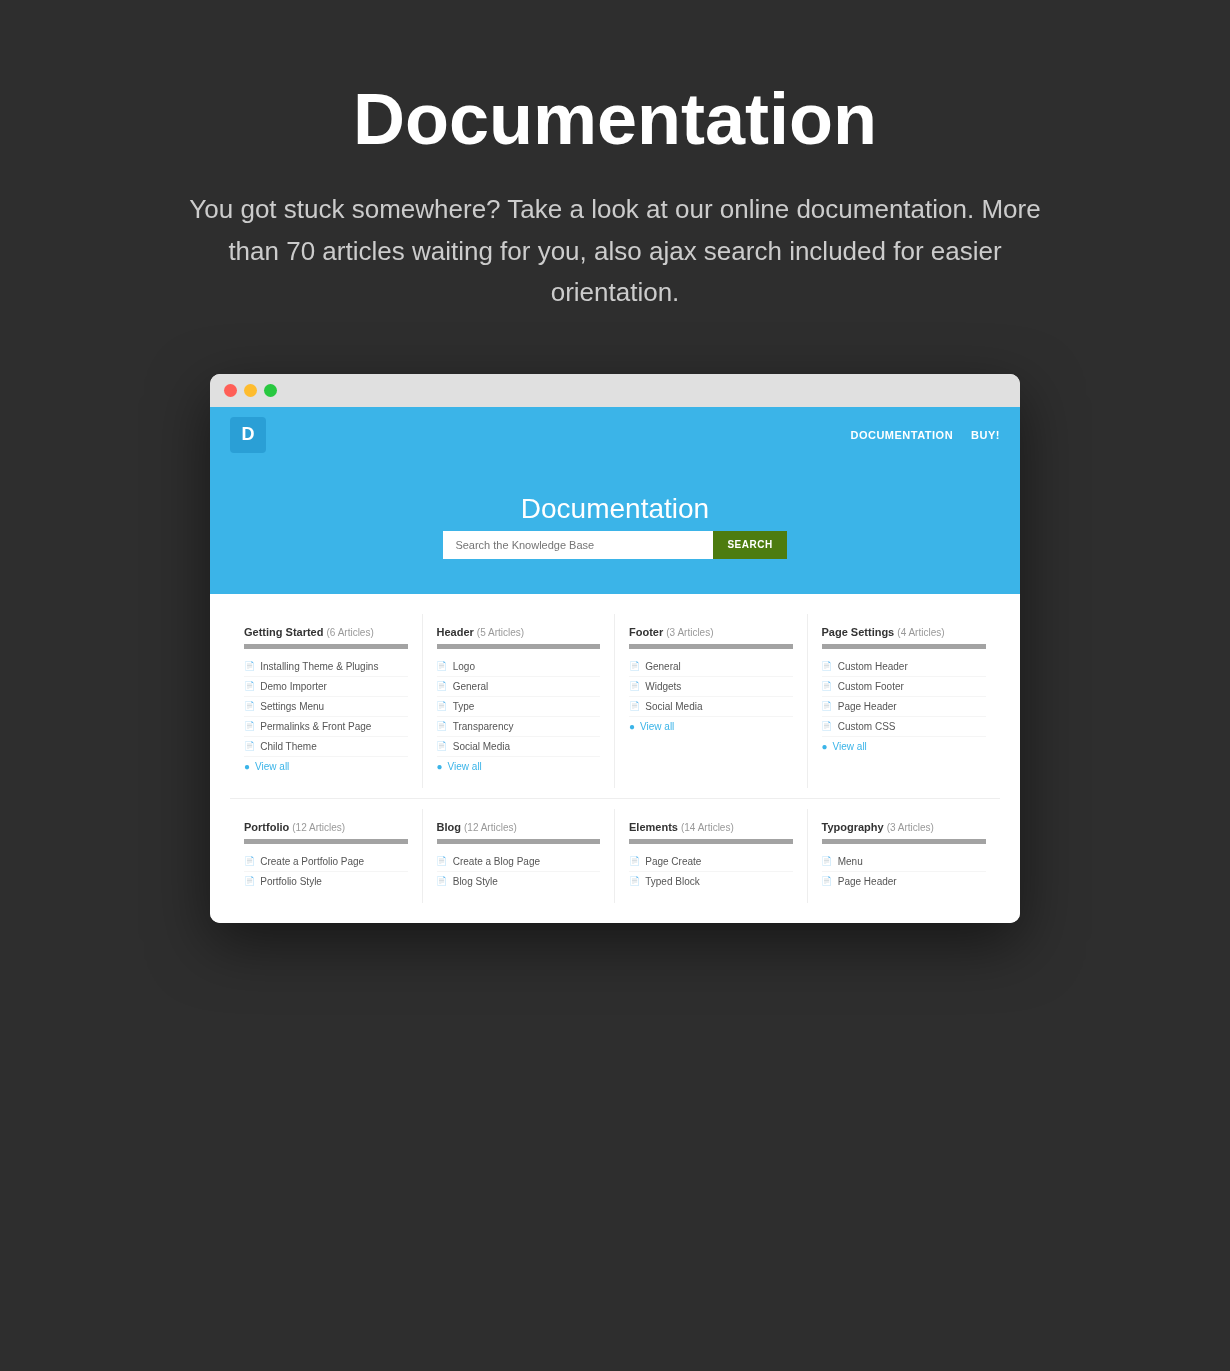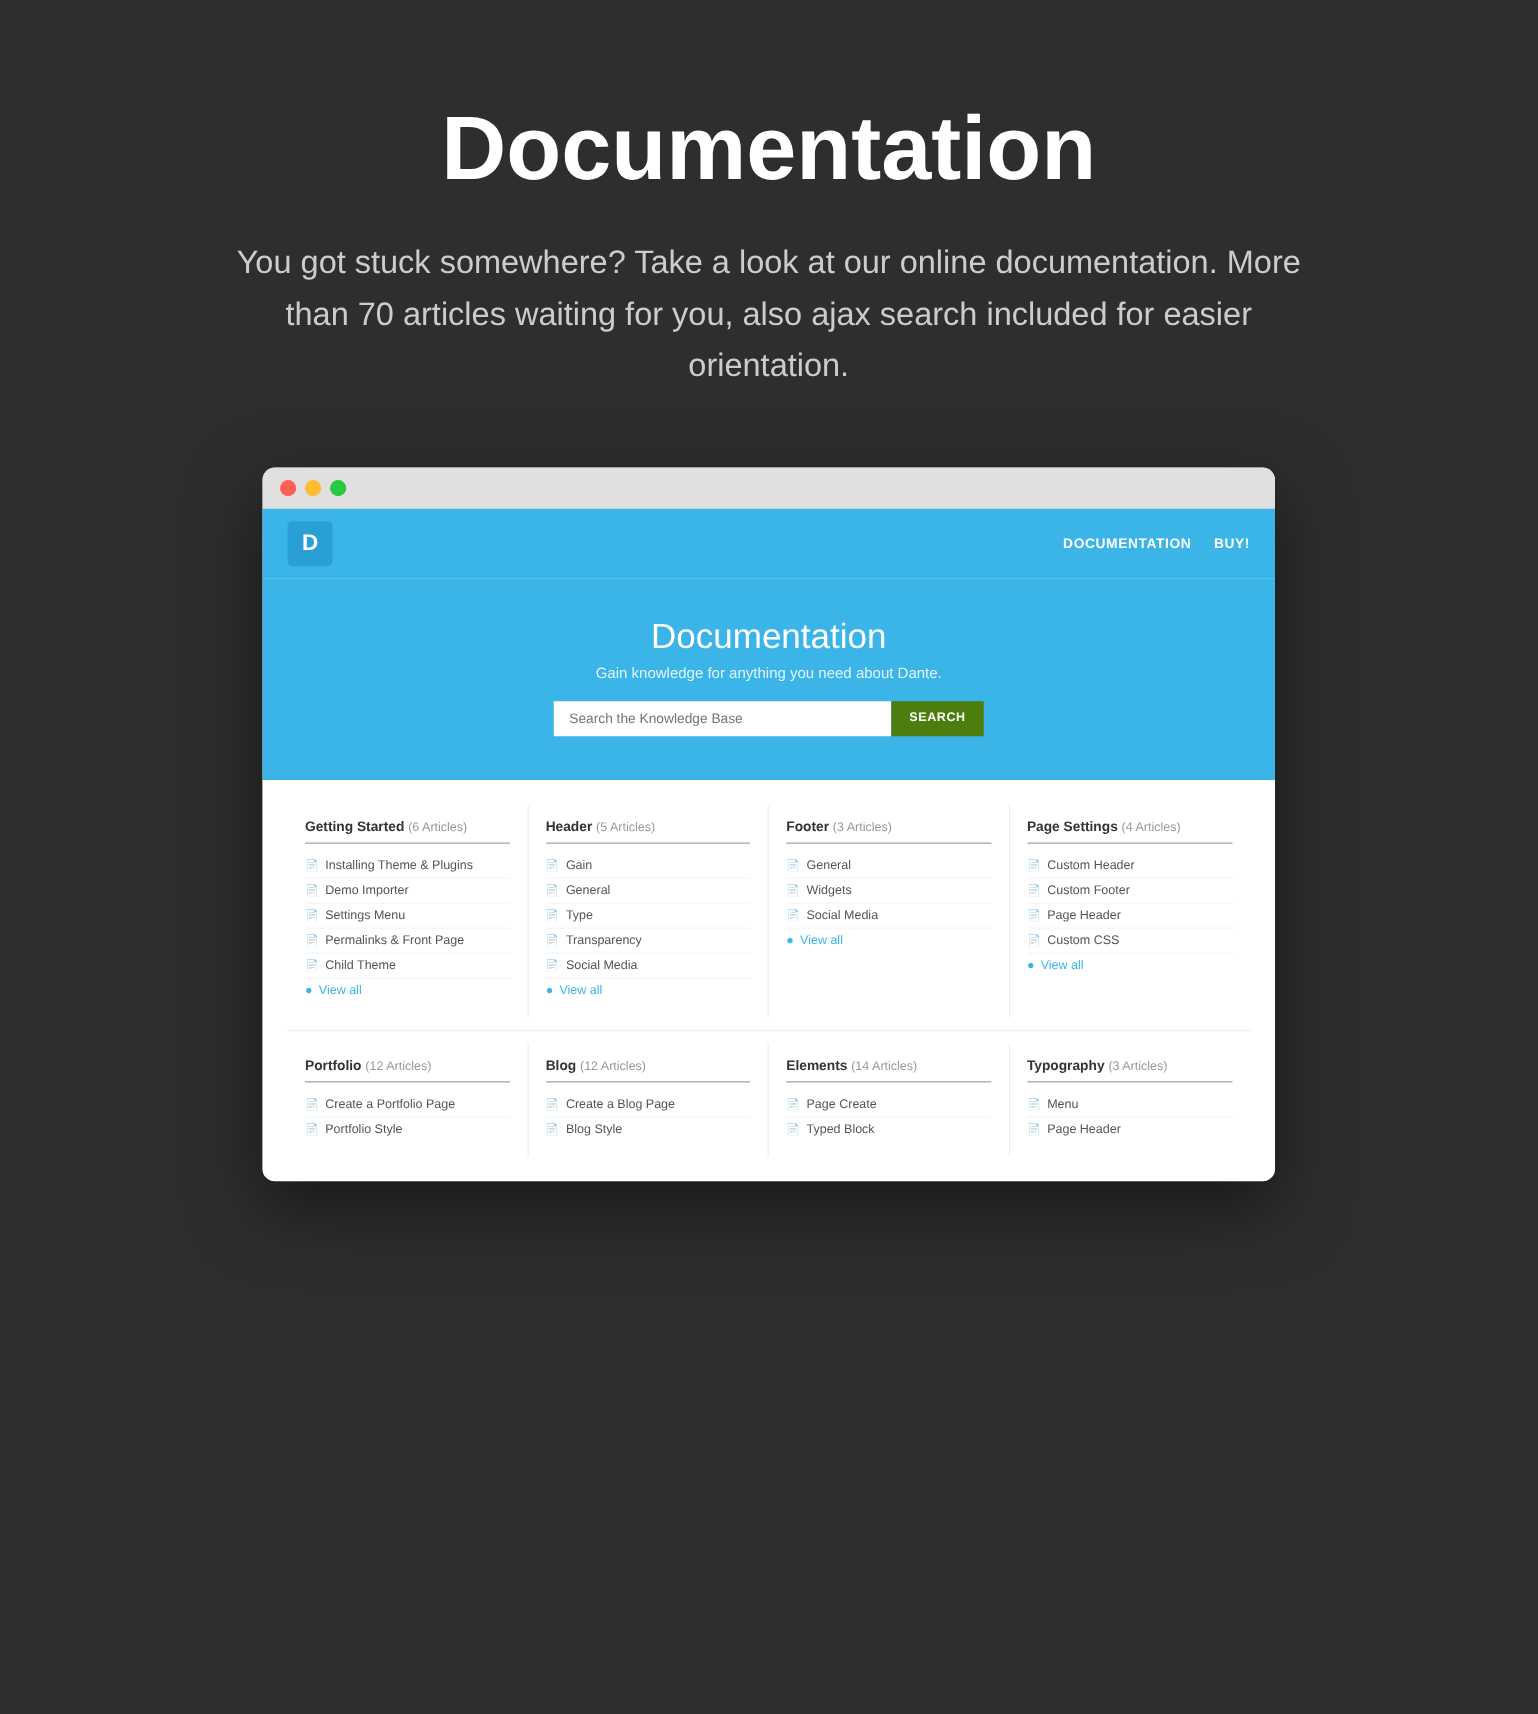--- a/index.html
+++ b/index.html
@@ -166,21 +166,21 @@
     .doc-category:last-child {
       border-right: none;
     }
 
     .doc-category-title {
       font-size: 11px;
       font-weight: 700;
       color: #333;
       margin-bottom: 8px;
       padding-bottom: 6px;
-      border-bottom: 1px solid #a3a3a3;
+      border-bottom: 5px solid #a3a3a3;
     }
 
     .doc-category-title .article-count {
       font-weight: 400;
       color: #999;
       font-size: 10px;
     }
 
     .doc-category-item {
       display: flex;
@@ -246,21 +246,20 @@
   <div class="doc-nav">
     <div class="doc-logo">D</div>
     <div class="doc-nav-links">
       <span class="doc-nav-link">DOCUMENTATION</span>
       <span class="doc-nav-link">BUY!</span>
     </div>
   </div>
 
   <div class="doc-hero">
     <h2 class="doc-hero-title">Documentation</h2>
-    <p class="doc-hero-subtitle">Gain knowledge for anything you need about Dante.</p>
     <div class="doc-search-bar">
       <input class="doc-search-input" type="text" placeholder="Search the Knowledge Base" style="">
       <button class="doc-search-btn">SEARCH</button>
     </div>
   </div>
 
   <div class="doc-content">
 
     <div class="doc-categories-grid">
 
@@ -293,21 +292,21 @@
           <span class="doc-item-link view-all-link">View all</span>
         </div>
       </div>
 
       <div class="doc-category">
         <div class="doc-category-title">
           Header <span class="article-count">(5 Articles)</span>
         </div>
         <div class="doc-category-item">
           <span class="doc-item-icon">📄</span>
-          <span class="doc-item-link">Gain</span>
+          <span class="doc-item-link">Logo</span>
         </div>
         <div class="doc-category-item">
           <span class="doc-item-icon">📄</span>
           <span class="doc-item-link">General</span>
         </div>
         <div class="doc-category-item">
           <span class="doc-item-icon">📄</span>
           <span class="doc-item-link">Type</span>
         </div>
         <div class="doc-category-item">

